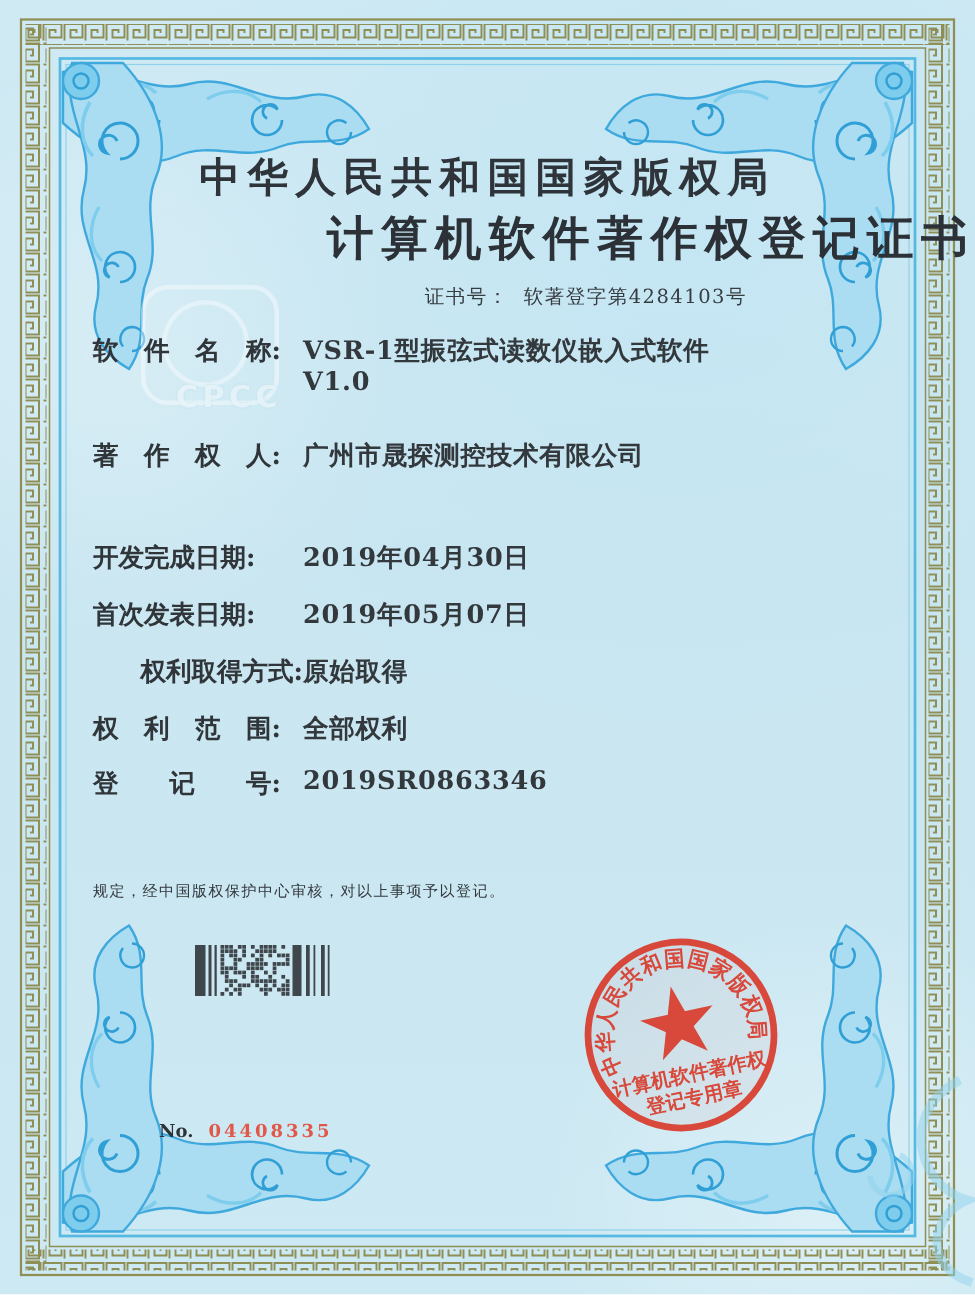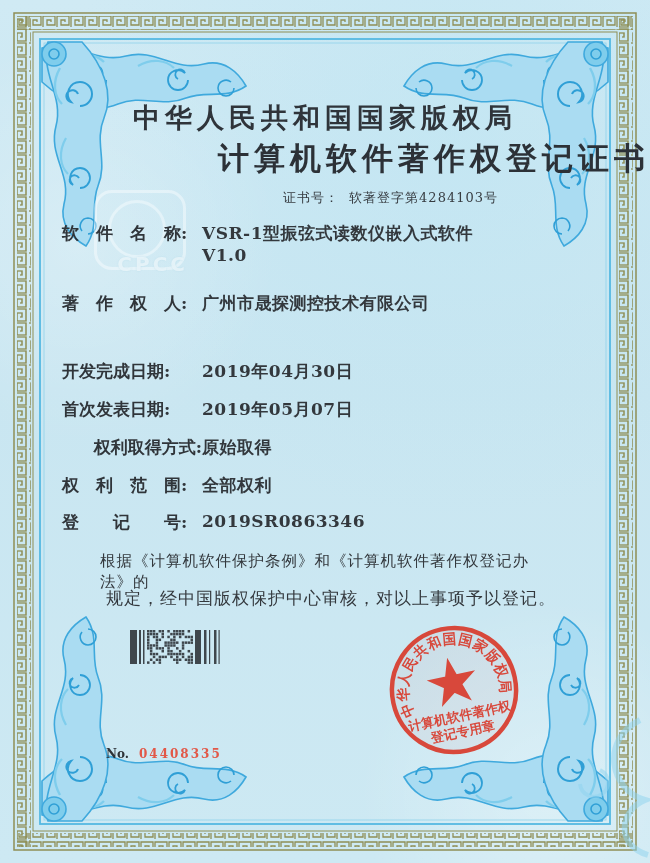--- a/index.html
+++ b/index.html
@@ -21,21 +21,21 @@
     font-size:31px;font-weight:700;letter-spacing:5px;color:#2c3137;}
   .cert-no{position:absolute;right:58px;top:189px;font-size:13px;letter-spacing:1px;color:#373c41;}
   .cert-no .lbl{margin-right:10px;}
 
   .field{position:absolute;left:62px;font-size:17px;}
   .field .flabel{display:inline-block;width:140px;font-weight:600;color:#30353a;vertical-align:top;}
   .field .fvalue{display:inline-block;font-weight:600;color:#33383d;letter-spacing:0.5px;max-width:380px;}
   .field .fvalue2{display:block;margin-left:140px;font-weight:600;color:#33383d;letter-spacing:0.5px;}
 
   .stmt1{position:absolute;left:100px;top:551px;font-size:15.5px;letter-spacing:1px;color:#33383d;}
-  .stmt2{position:absolute;left:62px;top:587px;font-size:17px;letter-spacing:1px;color:#33383d;margin-left:44px;}
+  .stmt2{position:absolute;left:62px;top:587px;font-size:10px;letter-spacing:1px;color:#33383d;}
 
   .barcode{position:absolute;left:130px;top:630px;width:98px;height:34px;opacity:0.88;}
 
   .seal{position:absolute;left:354px;top:590px;width:200px;height:200px;z-index:4;}
   .seal-date{position:absolute;left:396px;top:751px;font-size:15.5px;letter-spacing:0.5px;
     color:#454b52;font-weight:600;z-index:5;}
 
   .serial{position:absolute;left:106px;top:747px;font-size:12px;z-index:5;}
   .serial .no-lbl{color:#2e3338;font-weight:600;margin-right:10px;}
   .serial .no-val{color:#e25848;font-weight:600;letter-spacing:2px;}
@@ -133,21 +133,20 @@
     <div class="field" style="top:436px;text-align:right;">
       <span class="flabel">权利取得方式:</span><span class="fvalue">原始取得</span>
     </div>
     <div class="field" style="top:474px;">
       <span class="flabel">权　利　范　围:</span><span class="fvalue">全部权利</span>
     </div>
     <div class="field" style="top:511px;">
       <span class="flabel">登　　记　　号:</span><span class="fvalue">2019SR0863346</span>
     </div>
 
-    <div class="stmt1">根据《计算机软件保护条例》和《计算机软件著作权登记办法》的</div>
     <div class="stmt2">规定，经中国版权保护中心审核，对以上事项予以登记。</div>
 
     <svg id="bc" class="barcode" viewBox="0 0 98 34">
         <rect x="0" y="0" width="7" height="34" fill="#2c3137"></rect>
         <rect x="9" y="0" width="2" height="34" fill="#2c3137"></rect>
         <rect x="13" y="0" width="1.5" height="34" fill="#2c3137"></rect>
         <rect x="17" y="0" width="2.5" height="2.5" fill="#2c3137"></rect>
         <rect x="17" y="2.85" width="2.5" height="2.5" fill="#2c3137"></rect>
         <rect x="17" y="5.7" width="2.5" height="2.5" fill="#2c3137"></rect>
         <rect x="17" y="8.55" width="2.5" height="2.5" fill="#2c3137"></rect>

